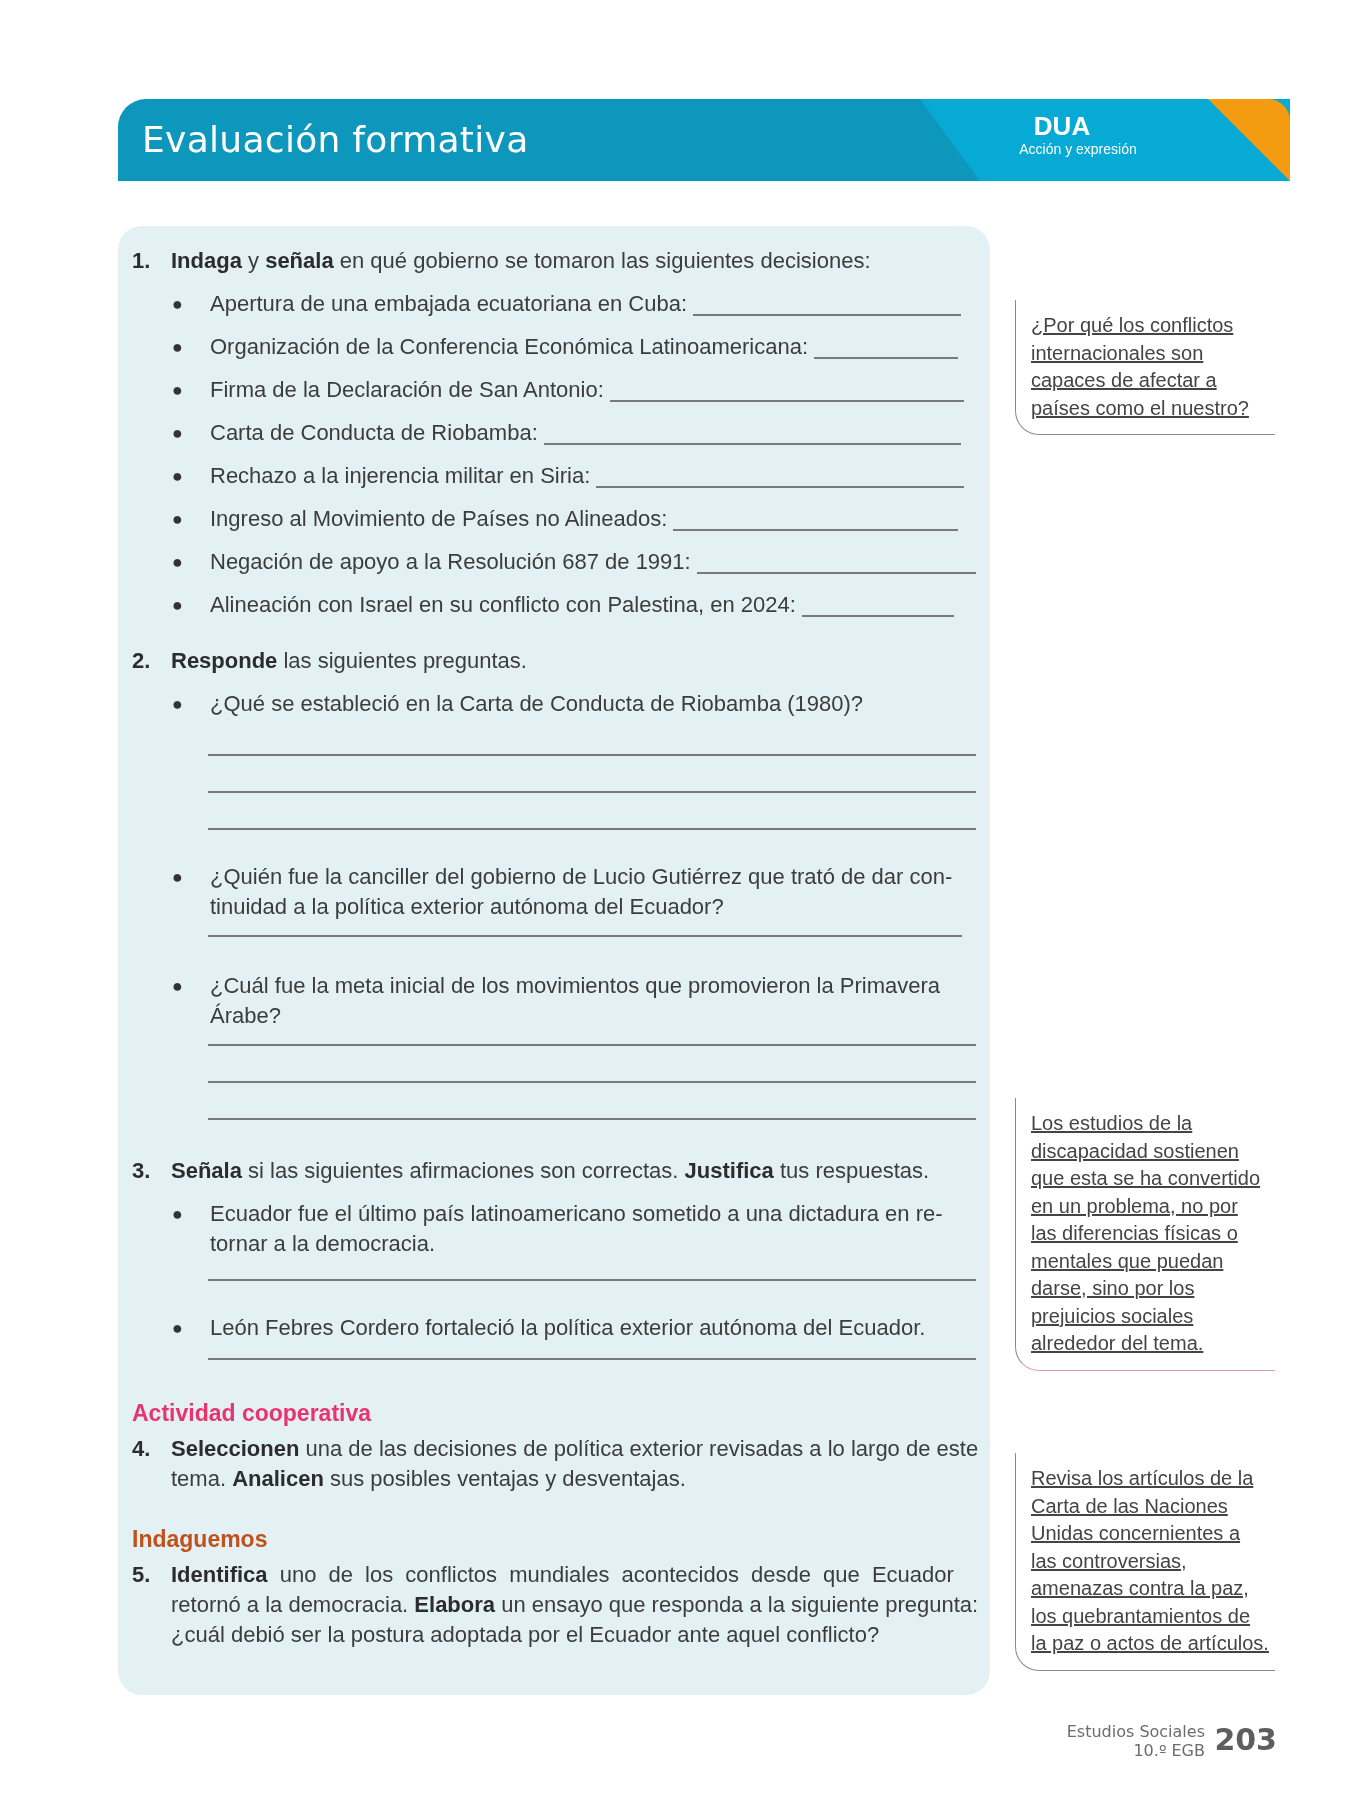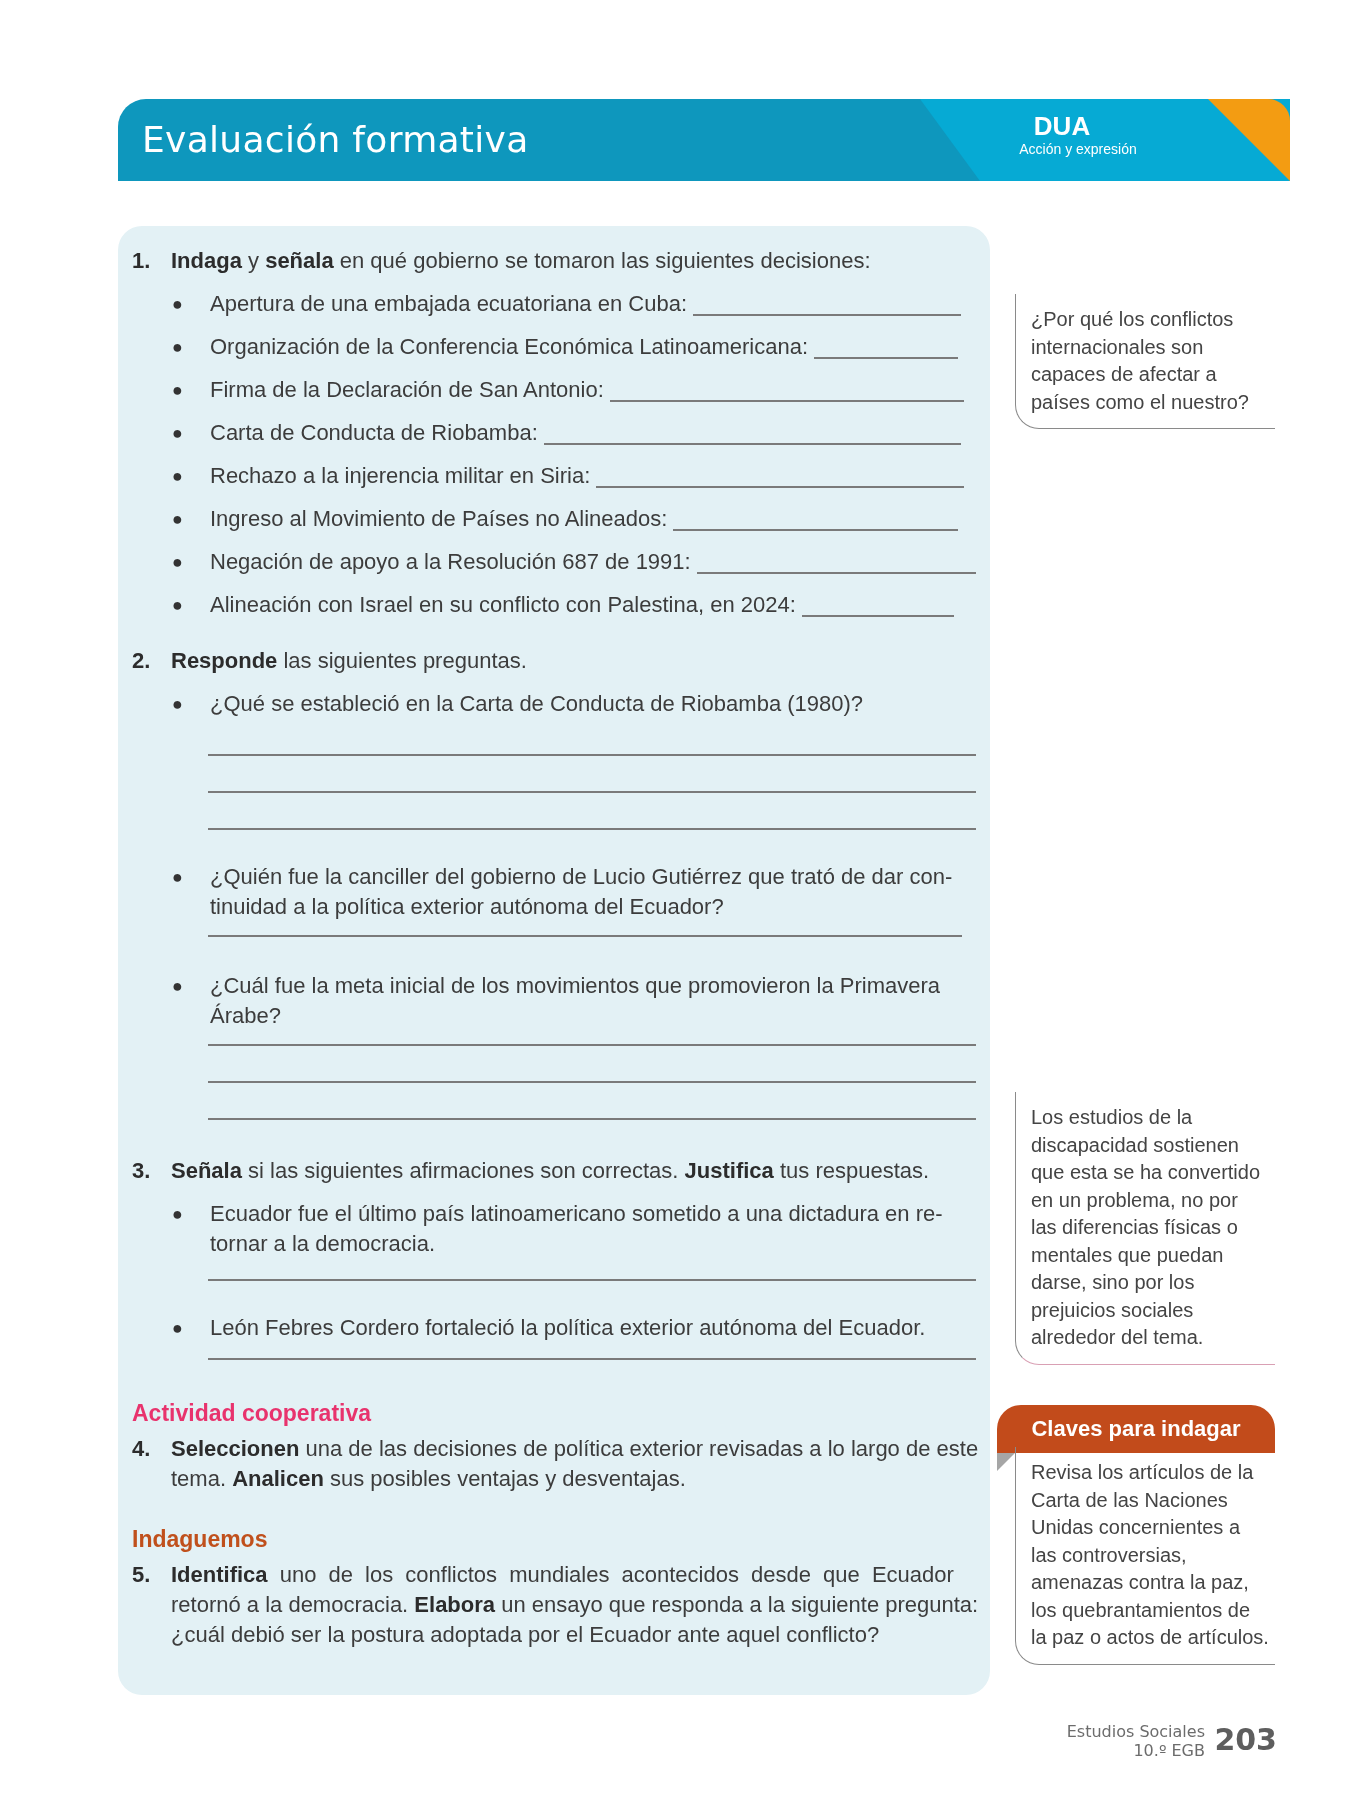--- a/index.html
+++ b/index.html
@@ -58,24 +58,24 @@
   .side-tab {
     position: absolute; left: 0; top: 0; width: 278px; height: 48px;
     border-radius: 24px 24px 0 0;
     color: #ffffff; font-weight: bold; font-size: 22px; line-height: 48px; text-align: center;
   }
   .side-tab::after {
     content: ""; position: absolute; left: 0; top: 48px; width: 0; height: 0;
     border-right: 18px solid transparent; border-top: 18px solid rgba(0,0,0,0.35);
   }
   .side-body {
-    position: absolute; left: 18px; top: 42px; width: 260px;
+    position: absolute; left: 18px; top: 48px; width: 260px;
     border-left: 1.5px solid #8a8a8a; border-bottom: 1.5px solid #8a8a8a;
     border-bottom-left-radius: 24px; padding: 12px 0 12px 15px;
-    font-size: 20px; line-height: 27.5px; color: #444;
+    font-size: 20px; line-height: 27.5px; color: #444; text-decoration: underline;
   }
   .side-body .line { display: block; white-space: nowrap; }
 
   
   .foot-subject { position: absolute; right: 145px; top: 1722px; text-align: right;
     font-family: "DejaVu Sans", sans-serif; font-size: 16px; color: #6c6c6c; line-height: 19px; }
   .foot-page { position: absolute; right: 73px; top: 1722px;
     font-family: "DejaVu Sans", sans-serif; font-weight: bold; font-size: 30px; color: #5e5e5e; }
 </style>
 </head>
@@ -230,21 +230,20 @@
       <span class="line">en un problema, no por</span>
       <span class="line">las diferencias físicas o</span>
       <span class="line">mentales que puedan</span>
       <span class="line">darse, sino por los</span>
       <span class="line">prejuicios sociales</span>
       <span class="line">alrededor del tema.</span>
     </div>
 </div>
 
 <div class="side" style="top:1405px; height:280px">
-  <div class="side-tab" style="background: rgb(194, 75, 27);">Claves para indagar</div>
   <div class="side-body">
       <span class="line">Revisa los artículos de la</span>
       <span class="line">Carta de las Naciones</span>
       <span class="line">Unidas concernientes a</span>
       <span class="line">las controversias,</span>
       <span class="line">amenazas contra la paz,</span>
       <span class="line">los quebrantamientos de</span>
       <span class="line">la paz o actos de artículos.</span>
     </div>
 </div>

